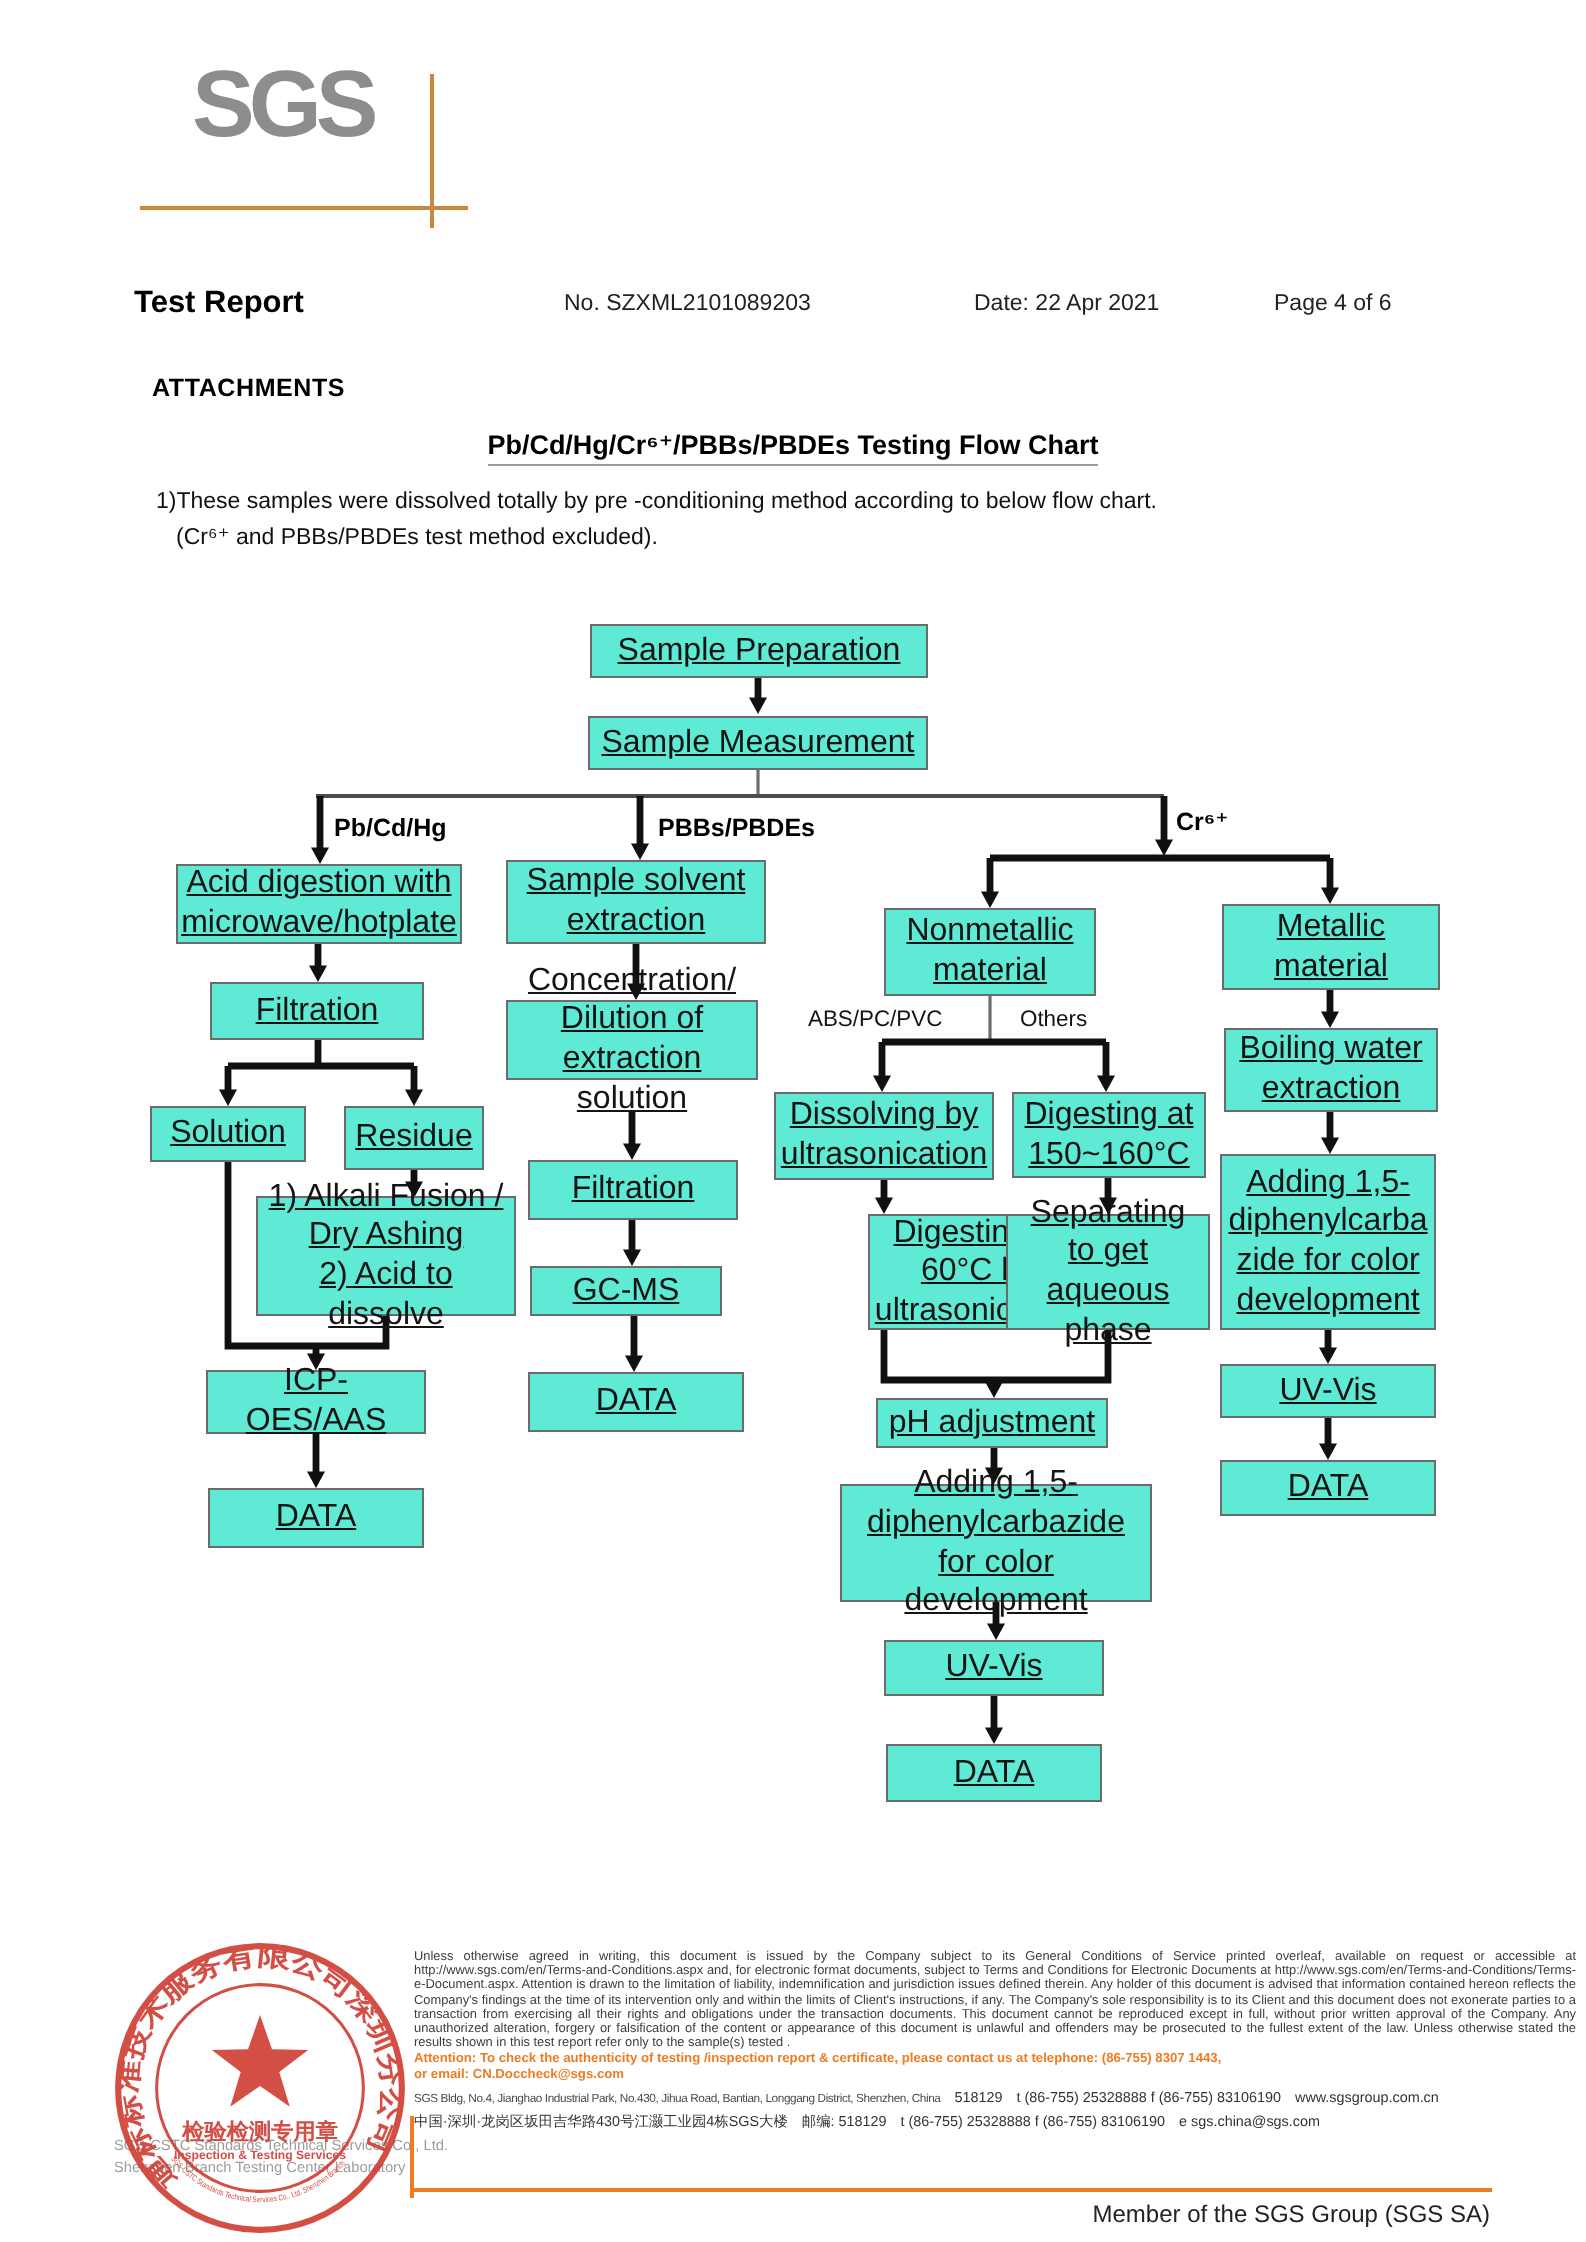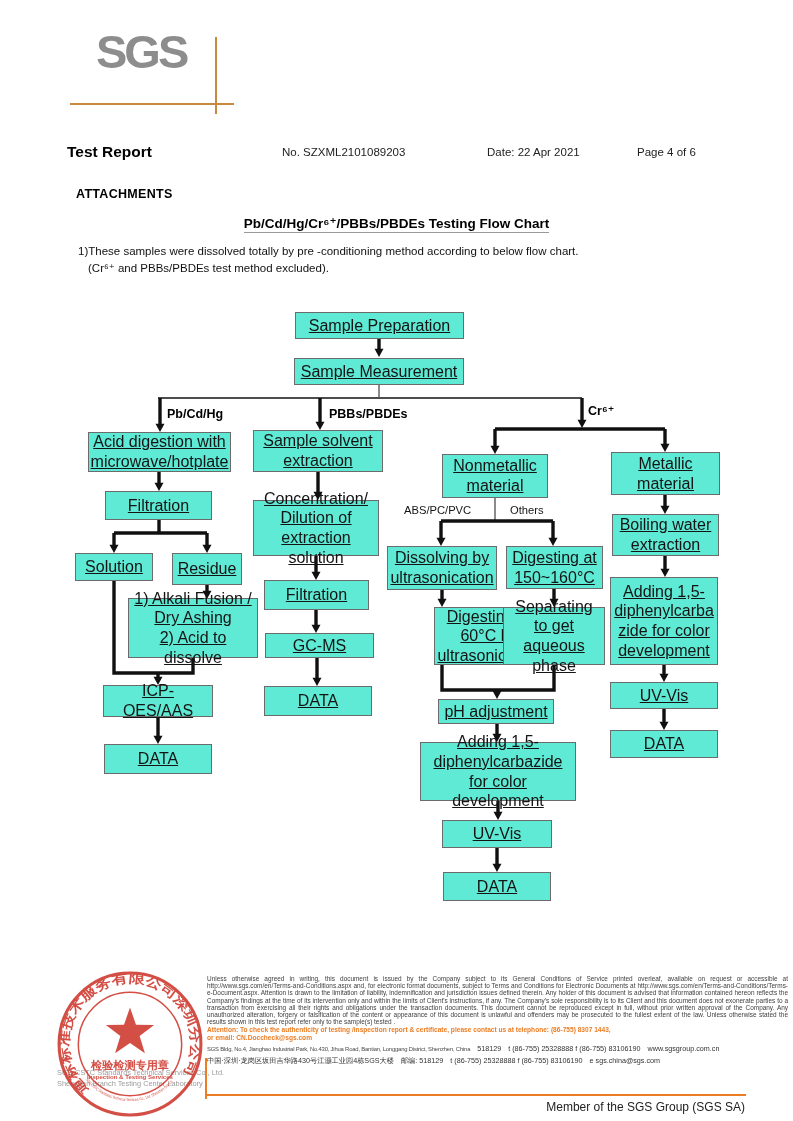--- a/index.html
+++ b/index.html
@@ -32,32 +32,32 @@
   .br-label{position:absolute;z-index:2;font-weight:bold;font-size:12.5px;color:#000;}
   .sm-label{position:absolute;z-index:2;font-size:11.2px;color:#141414;}
 
   #n-sample_prep{left:295px;top:312px;width:169px;height:27px;}
   #n-sample_meas{left:294px;top:358px;width:170px;height:27px;}
   #n-acid{left:88px;top:432px;width:143px;height:40px;}
   #n-solvent{left:253px;top:430px;width:130px;height:42px;}
   #n-nonmetallic{left:442px;top:454px;width:106px;height:44px;}
   #n-metallic{left:611px;top:452px;width:109px;height:43px;}
   #n-filtration_left{left:105px;top:491px;width:107px;height:29px;}
-  #n-concentration{left:253px;top:500px;width:126px;height:56px;}
+  #n-concentration{left:253px;top:500px;width:126px;height:40px;}
   #n-boiling{left:612px;top:514px;width:107px;height:42px;}
   #n-solution{left:75px;top:553px;width:78px;height:28px;}
   #n-residue{left:172px;top:553px;width:70px;height:32px;}
   #n-dissolving{left:387px;top:546px;width:110px;height:44px;}
   #n-digesting150{left:506px;top:546px;width:97px;height:43px;}
   #n-alkali{left:128px;top:598px;width:130px;height:60px;}
   #n-filtration_mid{left:264px;top:580px;width:105px;height:30px;}
   #n-adding_right{left:610px;top:577px;width:108px;height:88px;}
   #n-digesting60{left:387px;top:607px;width:110px;height:58px;margin-left:47px;}
   #n-separating{left:503px;top:607px;width:102px;height:58px;}
-  #n-gcms{left:265px;top:633px;width:109px;height:25px;}
+  #n-gcms{left:265px;top:633px;width:96px;height:25px;}
   #n-icp{left:103px;top:685px;width:110px;height:32px;}
   #n-uvvis_right{left:610px;top:682px;width:108px;height:27px;}
   #n-data_gcms{left:264px;top:686px;width:108px;height:30px;}
   #n-ph{left:438px;top:699px;width:116px;height:25px;}
   #n-data_right{left:610px;top:730px;width:108px;height:28px;}
   #n-data_left{left:104px;top:744px;width:108px;height:30px;}
   #n-adding_mid{left:420px;top:742px;width:156px;height:59px;}
   #n-uvvis_mid{left:442px;top:820px;width:110px;height:28px;}
   #n-data_mid{left:443px;top:872px;width:108px;height:29px;}
 

